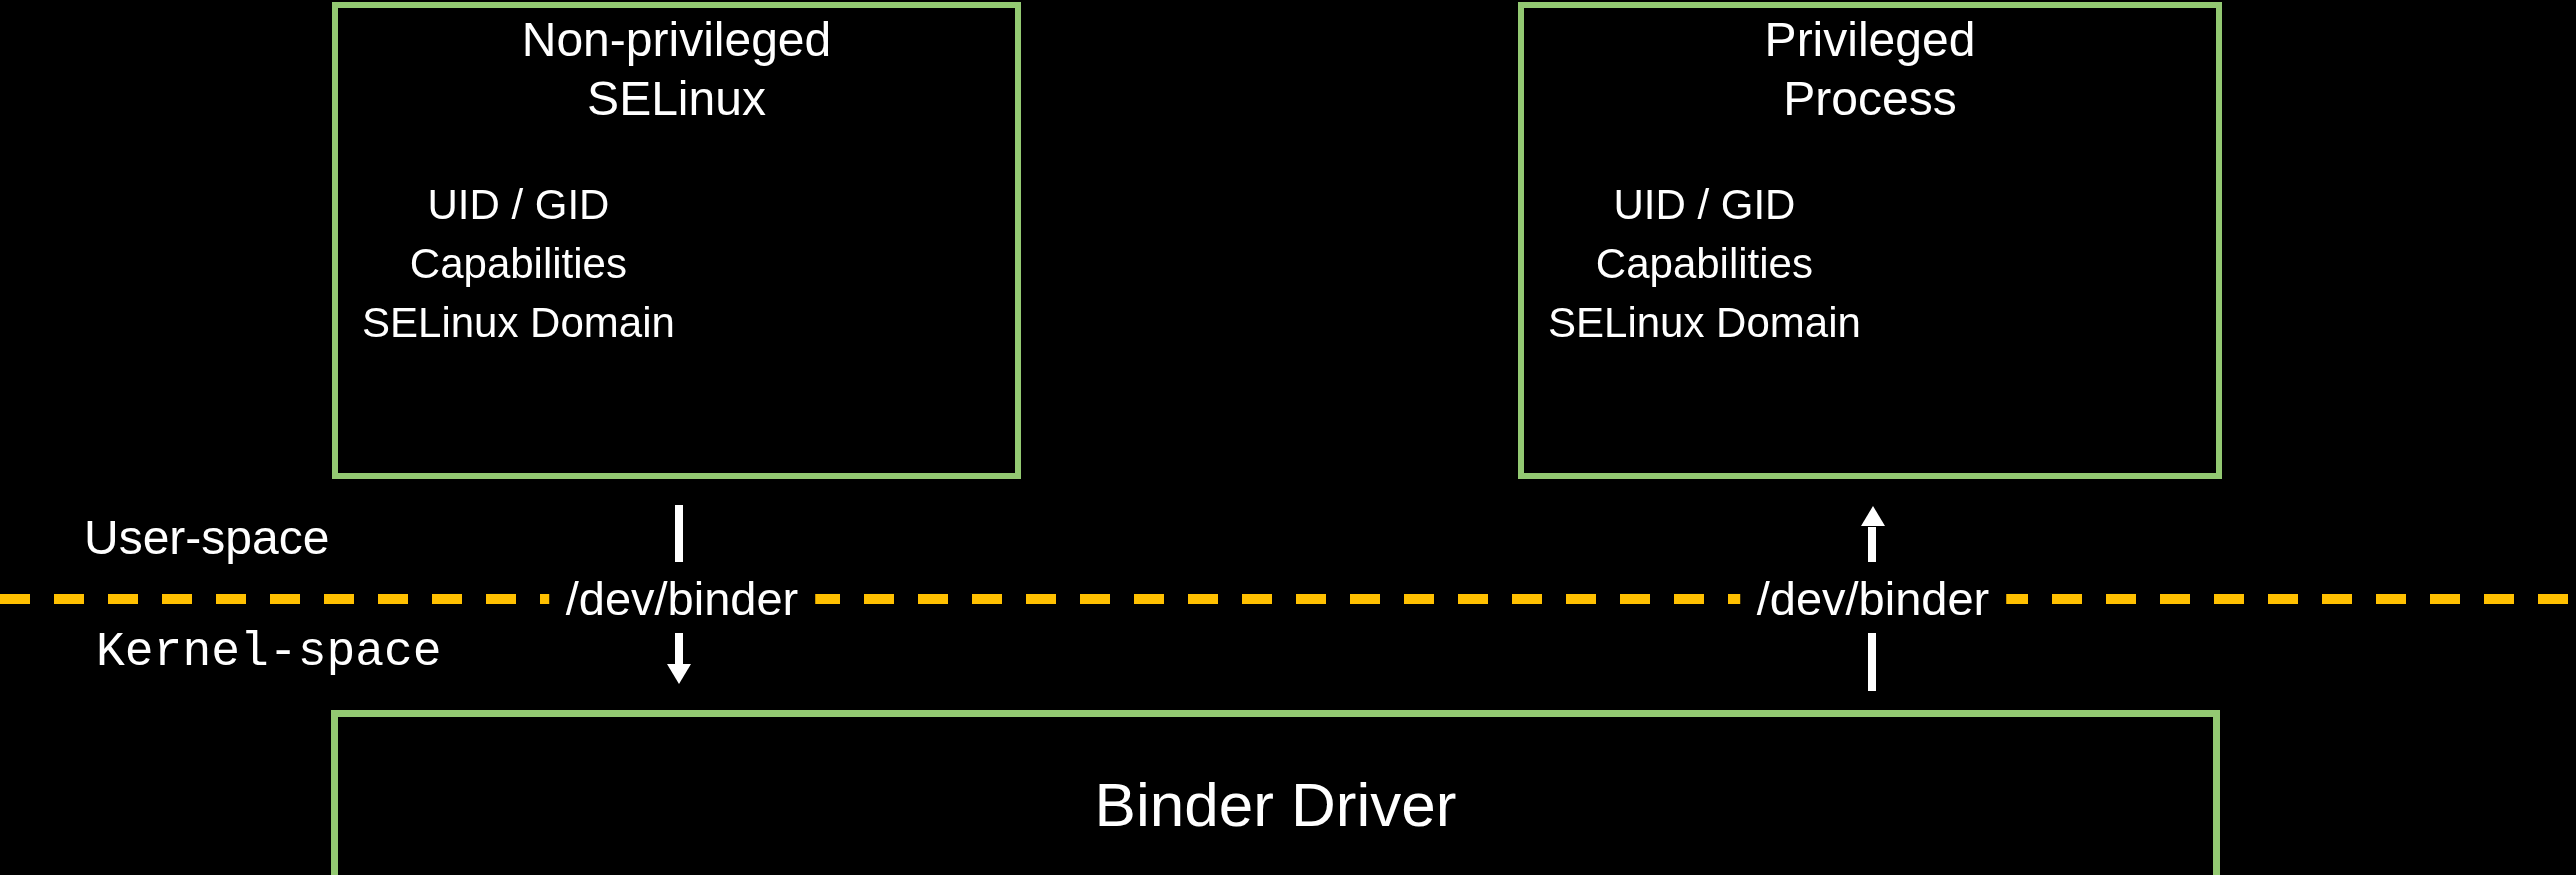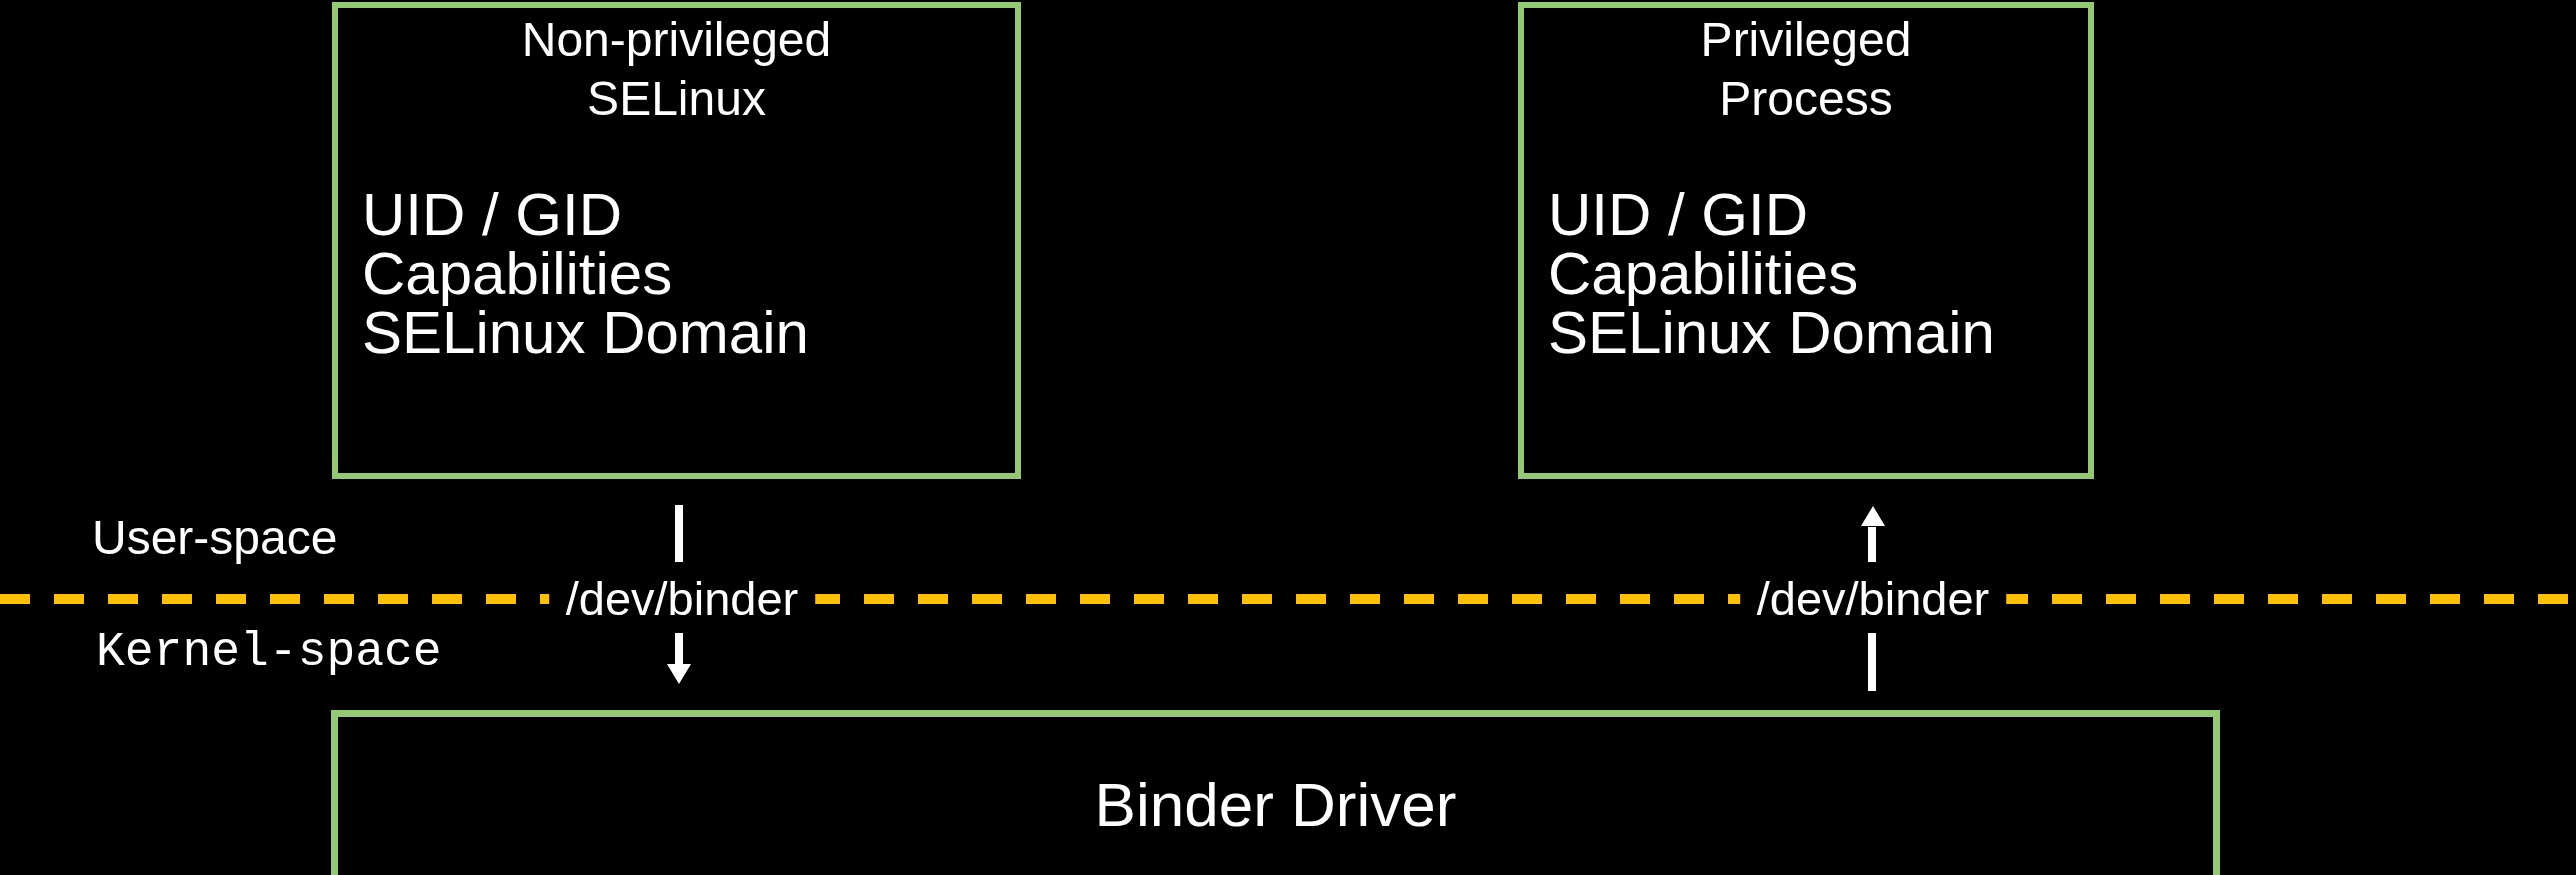--- a/index.html
+++ b/index.html
@@ -19,35 +19,35 @@
   }
   .process-box {
     position: absolute;
     top: 2.3px;
     height: 477px;
     border: 6.8px solid var(--box-border);
     box-sizing: border-box;
     background: var(--background);
   }
   #box-nonpriv { left: 332px; width: 689px; }
-  #box-priv   { left: 1518px; width: 576px; }
+  #box-priv   { left: 1518px; width: 704px; }
   .box-title {
     margin-top: 1.5px;
     text-align: center;
     font-size: 48px;
     line-height: 59px;
     white-space: pre-line;
   }
   .box-items {
     position: absolute;
     left: 24px;
-    top: 177px;
-    font-size: 60px;
+    top: 167px;
+    font-size: 42px;
     line-height: 59px;
-    text-align: left;
+    text-align: center;
   }
   #binder-box {
     position: absolute;
     left: 331px; top: 710px;
     width: 1889px; height: 188px;
     border: 7.5px solid var(--box-border);
     box-sizing: border-box;
     display: flex; align-items: center; justify-content: center;
     background: var(--background);
   }
@@ -57,21 +57,21 @@
     left: 0; top: 594px;
     width: 2576px; height: 9.8px;
     background: repeating-linear-gradient(90deg,
       var(--divider) 0 30px, transparent 30px 54px);
   }
   .space-label {
     position: absolute;
     font-size: 48px;
     line-height: 57px;
   }
-  #label-user-space   { left: 92px; top: 509px; }
+  #label-user-space   { left: 84px; top: 509px; }
   #label-kernel-space { left: 96px; top: 624px; font-family: Liberation Mono, monospace; }
   .devbinder {
     position: absolute;
     top: 575px;
     transform: translateX(-50%);
     font-size: 47px;
     line-height: 47px;
     background: var(--background);
     padding: 0 16.5px;
     z-index: 2;

